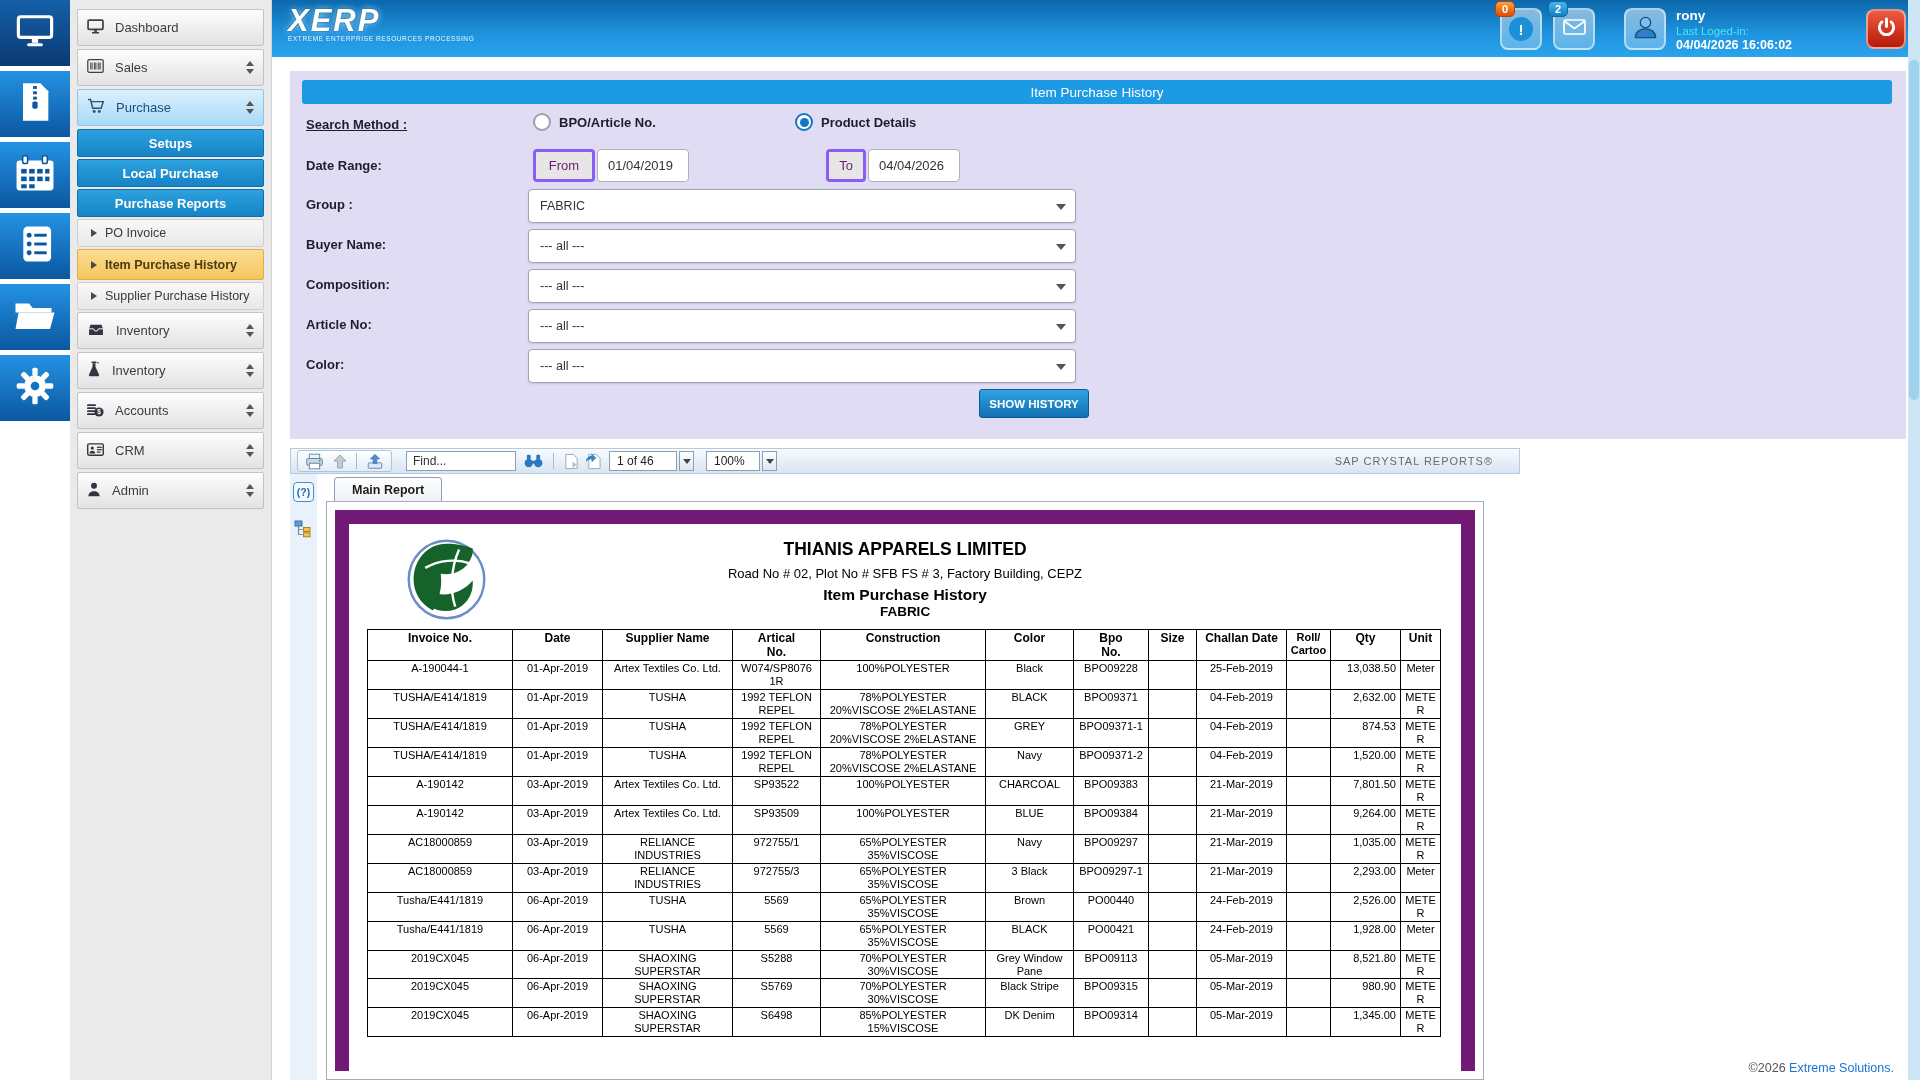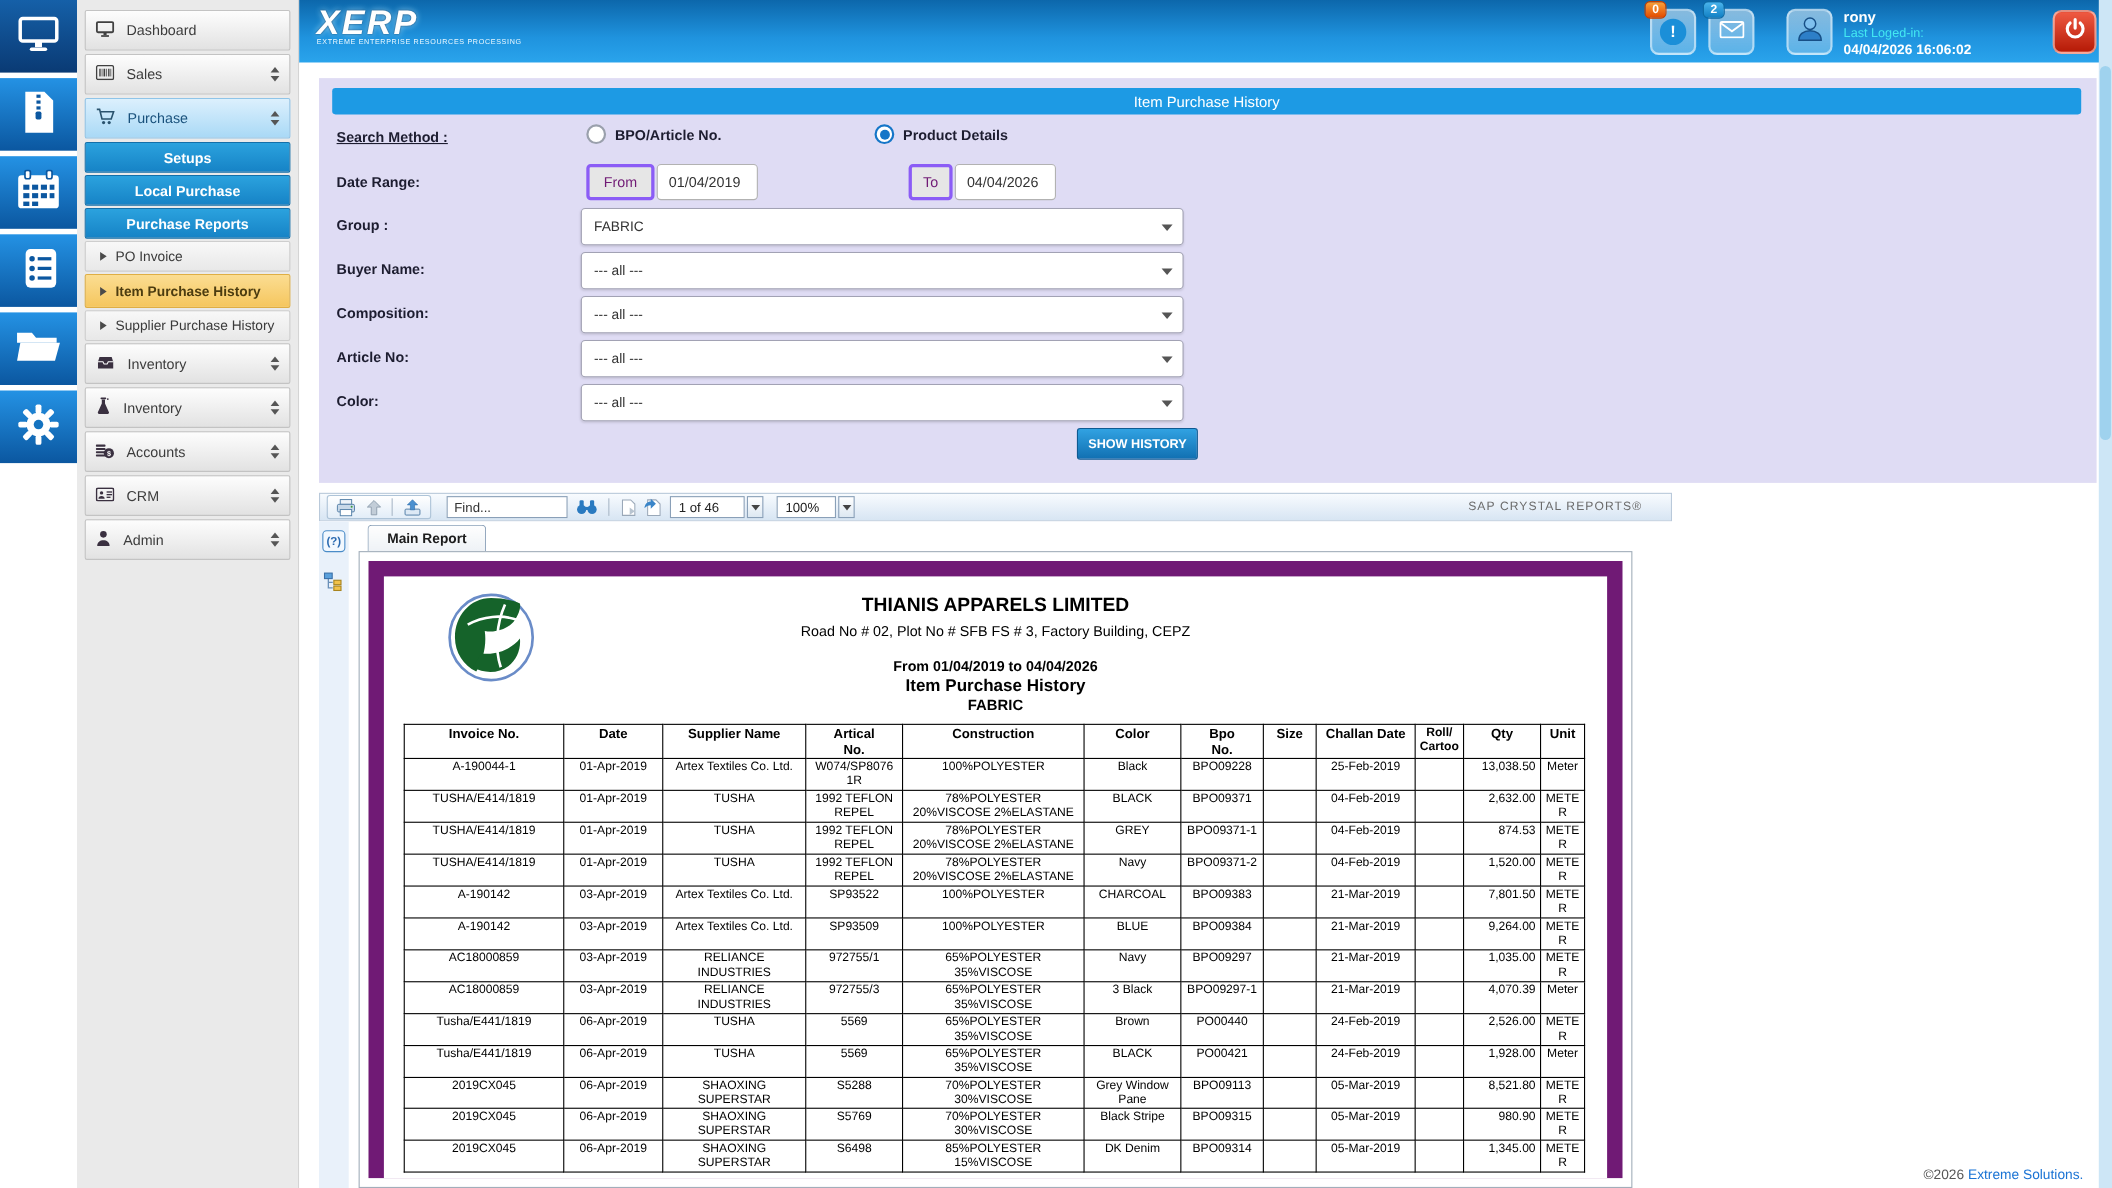--- a/index.html
+++ b/index.html
@@ -527,21 +527,20 @@
               </g>
               <path d="M25 30c14-8 32-10 48-4" stroke="#fff" stroke-width="2.5" fill="none"></path>
               <path d="M60 11c-8 18-10 41-4 59" stroke="#fff" stroke-width="2.5" fill="none"></path>
             </svg>
         </div>
         <div class="rp-center">
           <div class="rp-company">THIANIS APPARELS LIMITED</div>
           <div class="rp-addr">
             <div>Road No # 02, Plot No # SFB FS # 3, Factory Building, CEPZ</div>
           </div>
-          <div class="rp-range">From 01/04/2019 to 04/04/2026</div>
           <div class="rp-title">Item Purchase History</div>
           <div class="rp-sub">FABRIC</div>
         </div>
         <table class="rt">
           <thead>
               <tr>
                 <th class="c0">Invoice No.</th>
                 <th class="c1">Date</th>
                 <th class="c2">Supplier Name</th>
                 <th class="c3">Artical
@@ -672,21 +671,21 @@
                 <td class="c2">RELIANCE
 INDUSTRIES</td>
                 <td class="c3">972755/3</td>
                 <td class="c4">65%POLYESTER
 35%VISCOSE</td>
                 <td class="c5">3 Black</td>
                 <td class="c6">BPO09297-1</td>
                 <td class="c7"></td>
                 <td class="c8">21-Mar-2019</td>
                 <td class="c9"></td>
-                <td class="c10">4,070.39</td>
+                <td class="c10">2,293.00</td>
                 <td class="c11">Meter</td>
               </tr>
               <tr>
                 <td class="c0">Tusha/E441/1819</td>
                 <td class="c1">06-Apr-2019</td>
                 <td class="c2">TUSHA</td>
                 <td class="c3">5569</td>
                 <td class="c4">65%POLYESTER
 35%VISCOSE</td>
                 <td class="c5">Brown</td>

